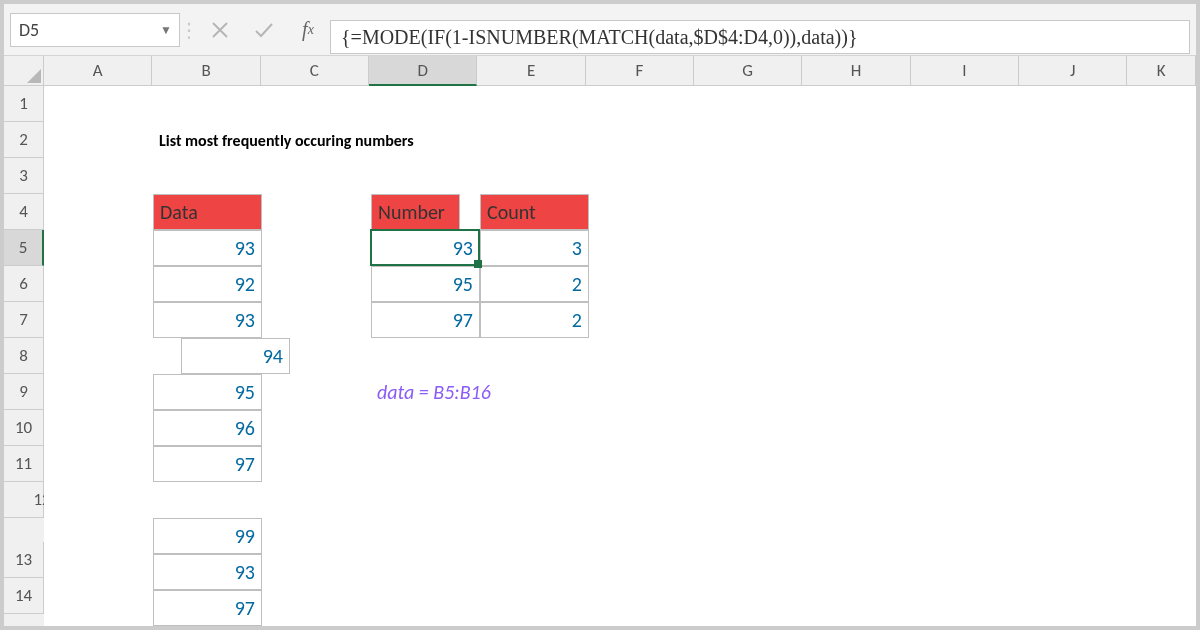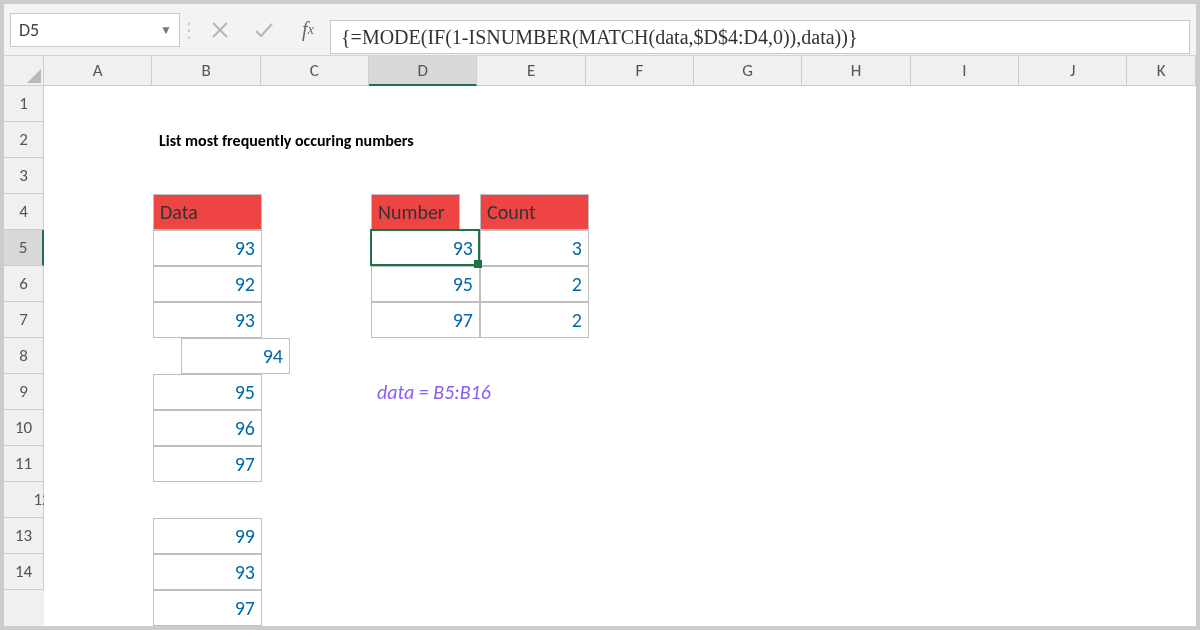--- a/index.html
+++ b/index.html
@@ -228,21 +228,21 @@
       <div class="row-h" style="height: 36px;">3</div>
       <div class="row-h" style="height: 36px;">4</div>
       <div class="row-h sel" style="height: 36px;">5</div>
       <div class="row-h" style="height: 36px;">6</div>
       <div class="row-h" style="height: 36px;">7</div>
       <div class="row-h" style="height: 36px;">8</div>
       <div class="row-h" style="height: 36px;">9</div>
       <div class="row-h" style="height: 36px;">10</div>
       <div class="row-h" style="height: 36px;">11</div>
       <div class="row-h" style="height: 36px; padding-left: 37px;">12</div>
-      <div class="row-h" style="height: 36px;">13</div>
+      <div class="row-h" style="height: 36px; margin-top: 24px;">13</div>
       <div class="row-h" style="height: 36px;">14</div>
       <div class="row-h" style="height: 36px; margin-top: 36px;">15</div>
     </div>
   <div class="cells" id="cells">
       <div class="cell title-cell" style="left: 109px; top: 36px; width: 545px; height: 36px;">List most frequently occuring numbers</div>
       <div class="cell header-cell" style="left: 109px; top: 108px; width: 109px; height: 36px;">Data</div>
       <div class="cell data-cell" style="left: 109px; top: 144px; width: 109px; height: 36px;">93</div>
       <div class="cell data-cell" style="left: 109px; top: 180px; width: 109px; height: 36px; padding-left: 24px;">92</div>
       <div class="cell data-cell" style="left: 109px; top: 216px; width: 109px; height: 36px;">93</div>
       <div class="cell data-cell" style="left: 109px; top: 252px; width: 109px; height: 36px; margin-left: 28px;">94</div>

